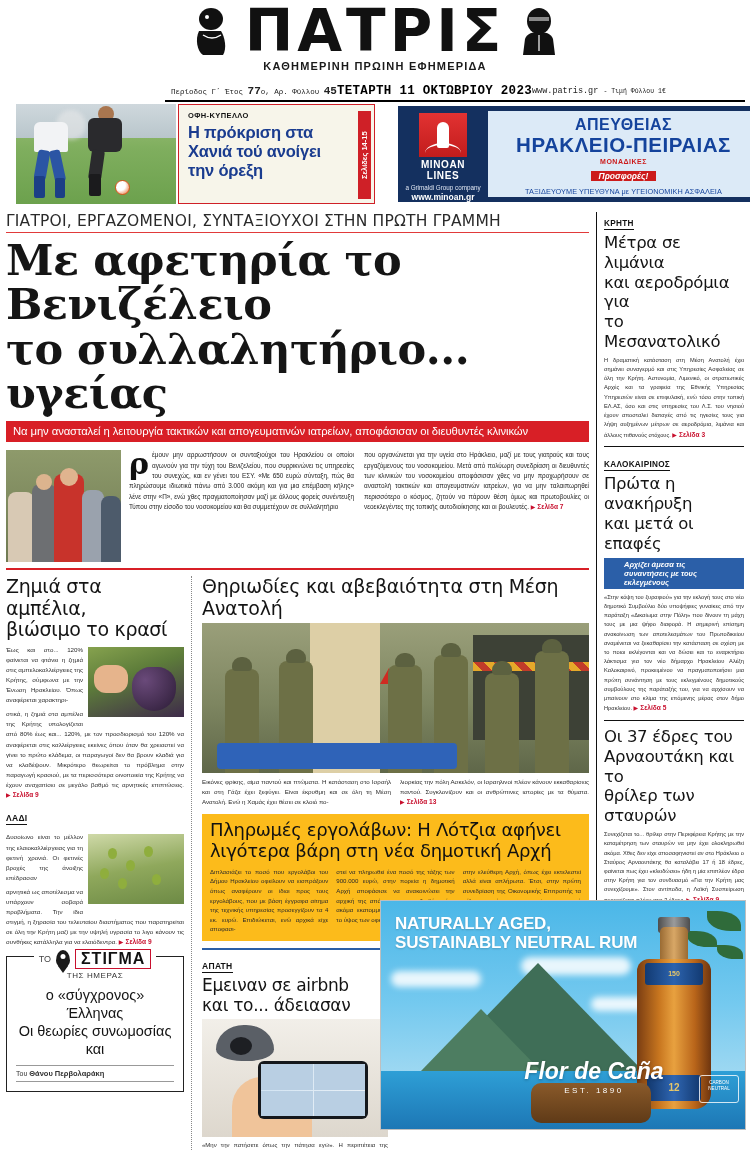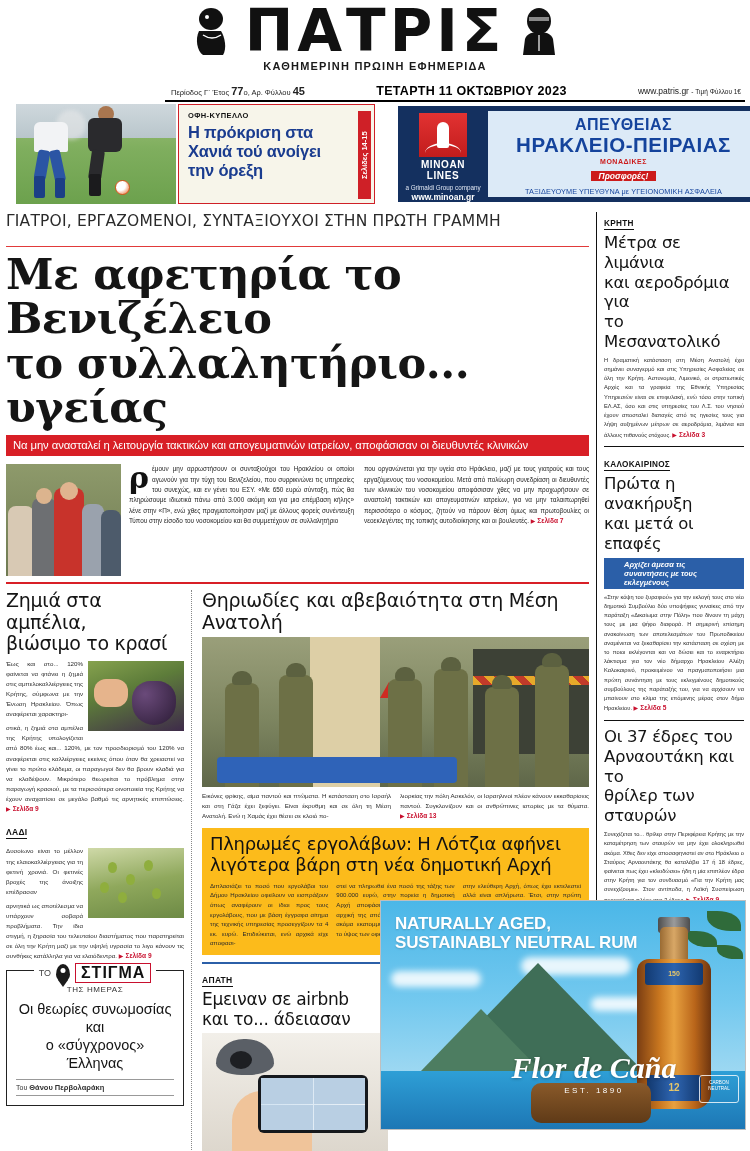--- a/index.html
+++ b/index.html
@@ -21,22 +21,22 @@
   .face { width:44px; height:52px; position:relative; }
   .face svg { display:block; }
   .subtitle {
     text-align:center; font-size:11px; font-weight:bold; letter-spacing:1.2px;
     color:#1a1a1a; margin-top:-2px;
   }
 
   
   .datebar {
     position:absolute; left:165px; top:82px; width:580px; height:20px;
-    display:flex; align-items:center; justify-content:space-between;
-    border-bottom:2px solid #000; padding:0 4px 1px 6px;
+    display:flex; align-items:center; 
+    border-bottom:2px solid #000; padding:0 4px 1px 6px;font-family:Liberation Mono, monospace;
   }
   .datebar .left { font-size:7.5px; color:#222; }
   .datebar .left b { font-size:11px; }
   .datebar .center { font-size:12.5px; font-weight:bold; letter-spacing:.3px; }
   .datebar .right { font-size:8.5px; color:#222; }
   .datebar .right .tiny { font-size:6.5px; }
 
   
   .topstrip { position:absolute; left:16px; top:104px; width:750px; height:104px; }
   .photo-sport {
@@ -93,21 +93,21 @@
   .mn-b2 { font-size:8.5px; font-weight:bold; color:#fff; background:#cc1b1b; padding:0 8px; font-style:italic; display:inline-block; }
   .mn-l3 { font-size:7.3px; color:#14439c; margin-top:4px; letter-spacing:.1px; }
 
   
   .grid { position:absolute; left:0; top:212px; width:750px; }
   .col-main { position:absolute; left:6px; top:0; width:583px; }
   .col-right { position:absolute; left:596px; top:0; width:148px; border-left:1px solid #111; padding-left:7px; }
 
   
   .hl-kicker {
-    font-size:15.5px; color:#2a2a2a; letter-spacing:.2px; padding-bottom:16px;
+    font-size:15.5px; color:#2a2a2a; letter-spacing:.2px; padding-bottom:2px;
     border-bottom:1.6px solid #e13a3a; font-family:"DejaVu Sans","Liberation Sans",sans-serif;
   }
   .hl-main {
     font-family:"DejaVu Serif","Liberation Serif",serif;
     font-weight:bold; font-size:43px; line-height:1.03; color:#151515;
     letter-spacing:-.5px; margin-top:5px;
   }
   .hl-main .l2 { display:block; }
   .hl-strap {
     margin-top:6px; background:#d81f26; color:#fff;
@@ -238,22 +238,22 @@
     background:linear-gradient(90deg,#7a3d12 0%,#c8761f 30%,#e8a13f 50%,#b9651a 78%,#6e350f 100%);
     border-radius:12px 12px 16px 16px;
   }
   .bottle .label-band { position:absolute; left:8px; top:4px; width:58px; height:22px;
     background:linear-gradient(90deg,#123a72,#2c63ae,#123a72); border-radius:3px; }
   .bottle .label-band span { display:block; text-align:center; color:#e5c66a; font-size:7px; font-weight:bold; line-height:22px; }
   .bottle .lbl-bot { position:absolute; left:10px; bottom:8px; width:54px; height:26px;
     background:linear-gradient(90deg,#12386e,#2f66b2,#12386e); border-radius:3px; }
   .bottle .lbl-bot span { display:block; text-align:center; color:#e5c66a; font-size:10px; font-weight:bold; line-height:26px; }
   .brand { position:absolute; left:128px; bottom:34px; text-align:center; width:170px; }
-  .brand .b1 { font-family:Liberation Serif, serif; font-style:italic; font-weight:bold;
-    color:#fff; font-size:30px; text-shadow:0 1px 3px rgba(0,0,0,.3); }
+  .brand .b1 { font-family:Liberation Sans, sans-serif; font-style:italic; font-weight:bold;
+    color:#fff; font-size:23px; text-shadow:0 1px 3px rgba(0,0,0,.3); }
   .brand .b2 { color:#fff; font-size:8px; letter-spacing:2.5px; margin-top:1px; }
   .barrel { position:absolute; left:150px; bottom:6px; width:120px; height:40px;
     background:linear-gradient(180deg,#8a5a2a,#5f3a17); border-radius:10px; }
   .leaf { position:absolute; background:#2f6b3a; border-radius:0 70% 0 70%; }
   .carbon { position:absolute; right:6px; bottom:26px; width:40px; height:28px;
     border:1px solid rgba(255,255,255,.8); color:#fff; font-size:4.6px; text-align:center;
     line-height:1.2; padding-top:4px; border-radius:3px; }
 
   .small-caption { font-size:6px; line-height:1.55; color:#2a2a2a; text-align:justify; margin-top:4px; }
 </style>
@@ -432,22 +432,22 @@
           </div>
 
           <div class="stigma">
             <div class="stigma-top">
               <span class="stigma-to">ΤΟ</span>
               <span class="pin"></span>
               <span class="stigma-word">ΣΤΙΓΜΑ</span>
             </div>
             <div class="stigma-day">ΤΗΣ ΗΜΕΡΑΣ</div>
             <div class="stigma-head">
+              <div>ο «σύγχρονος» Έλληνας</div>
               <div>Οι θεωρίες συνωμοσίας και</div>
-              <div>ο «σύγχρονος» Έλληνας</div>
             </div>
             <div class="stigma-by">
               <span>Του</span>
               <b>Θάνου Περβολαράκη</b>
             </div>
 
           </div>
         </div>
 
         <div class="ccol">

